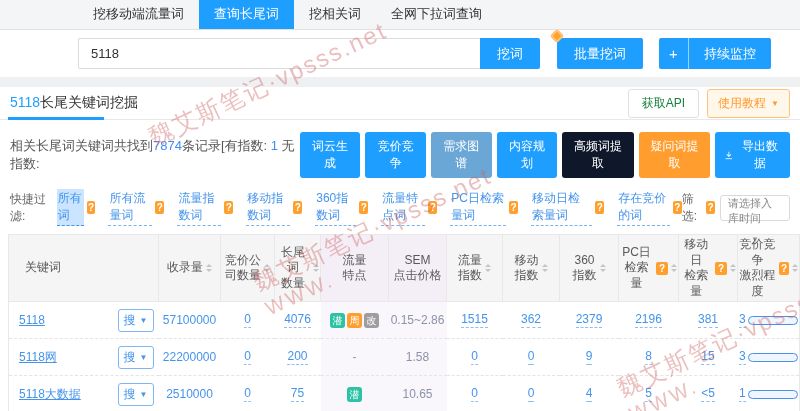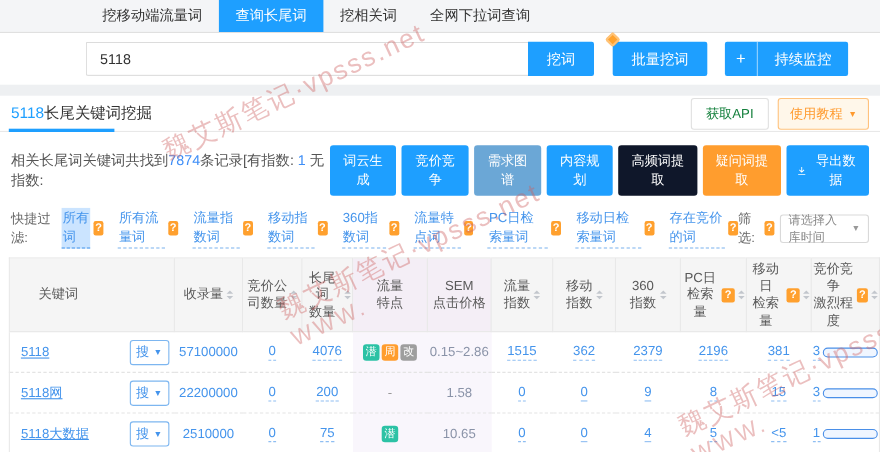--- a/index.html
+++ b/index.html
@@ -51,30 +51,30 @@
   .act.export { background:#1e9fff; display:flex; gap:5px; align-items:center; }
 
   
   .filter-row { display:flex; align-items:center; padding:2px 10px 8px; font-size:12px; color:#666; }
   .fitem { margin-left:13px; display:flex; align-items:center; gap:3px; }
   .fitem:first-of-type { margin-left:8px; }
   .flink { color:#4494ec; border-bottom:1px dashed #7ab2ee; cursor:pointer; padding:1px 1px; }
   .fitem.active .flink { background:#cbe4ff; border-bottom-color:#4494ec; }
   .help { display:inline-block; width:13px; height:13px; background:#ffa02e; color:#fff; border-radius:2px; font-size:10px; line-height:13px; text-align:center; font-weight:bold; cursor:pointer; }
   .filter-right { margin-left:auto; display:flex; align-items:center; gap:5px; }
-  .select { border:1px solid #d9d9d9; border-radius:3px; height:26px; padding:0 7px; display:flex; align-items:center; gap:9px; color:#888; font-size:11px; background:#fff; cursor:pointer; }
+  .select { border:1px solid #d9d9d9; border-radius:3px; height:26px; padding:0 7px; display:flex; align-items:center; gap:9px; color:#888; font-size:11px; background:#fff; cursor:pointer;flex-direction:column; }
   .select .caret { color:#999; }
 
   
   table { margin:0 8px; width:784px; border-collapse:collapse; table-layout:fixed; border:1px solid #e8e8e8; font-size:12px; }
   .c0{width:150px}.c1{width:62px}.c2{width:54px}.c3{width:46px}.c4{width:68px}.c5{width:58px}.c6{width:56px}.c7{width:57px}.c8{width:59px}.c9{width:60px}.c10{width:59px}.c11{width:62px}
   thead th { background:#f5f5f5; color:#595959; font-weight:normal; height:43px; border-right:1px solid #e8e8e8; border-bottom:1px solid #e8e8e8; padding:2px 1px; }
   thead th:last-child { border-right:none; }
   thead th.tint { background:#f4eef6; }
-  thead th:first-child { text-align:left; padding-left:26px; }
+  thead th:first-child { text-align:left; padding-left:16px; }
   .hwrap { display:flex; align-items:center; justify-content:center; gap:3px; }
   th:first-child .hwrap { justify-content:flex-start; }
   .hlabel { white-space:pre-line; line-height:1.3; }
   .sort { display:inline-flex; flex-direction:column; gap:2px; cursor:pointer; }
   .sort i { display:block; width:0; height:0; border:3px solid transparent; }
   .sort .up { border-bottom-color:#c2c6cc; border-top-width:0; }
   .sort .dn { border-top-color:#c2c6cc; border-bottom-width:0; }
   tbody td { height:37px; text-align:center; color:#666; }
   tbody tr + tr td { border-top:1px dashed #e4e4e4; }
   tbody td.tint { background:#f9f6fc; }

